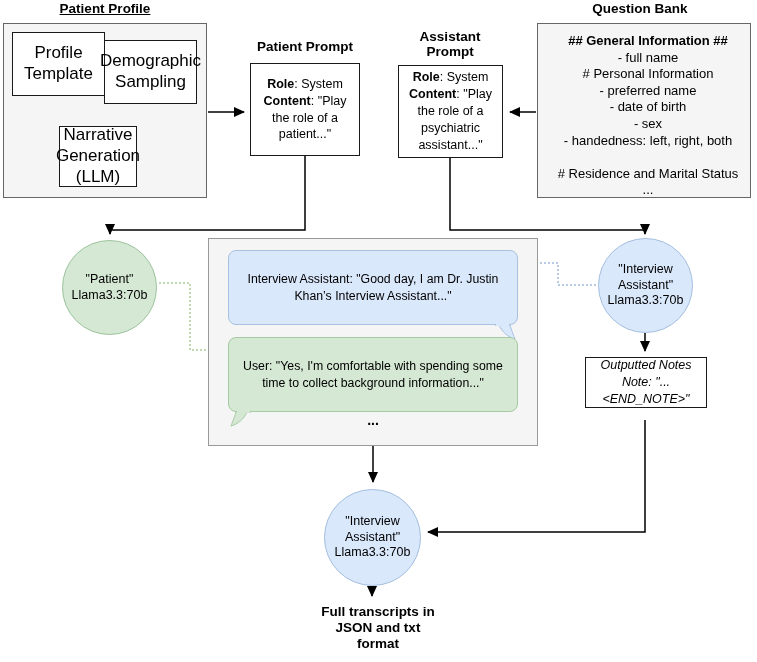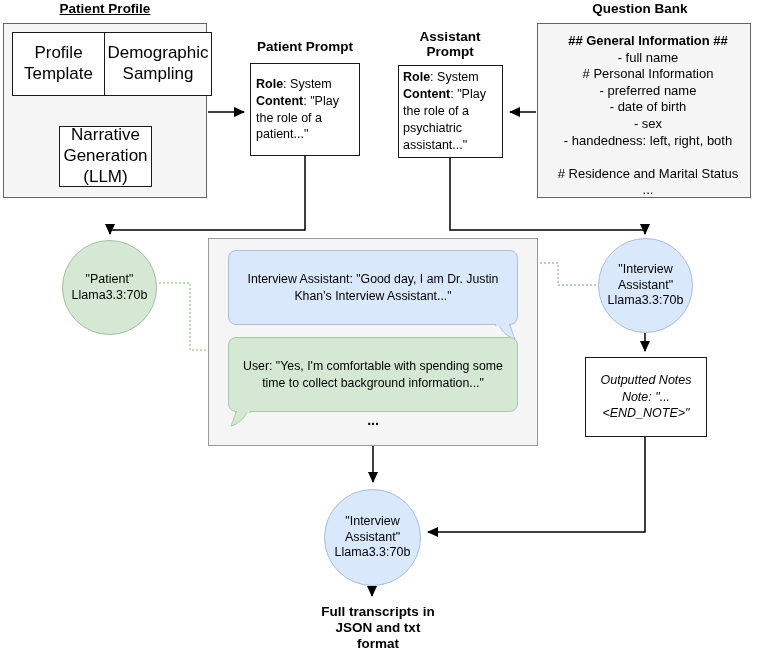--- a/index.html
+++ b/index.html
@@ -13,21 +13,21 @@
   .txt{font-size:17px;line-height:1.22;}
   .title{font-weight:bold;font-size:13.5px;text-align:center;line-height:1.1;}
   .circle{border-radius:50%;display:flex;align-items:center;justify-content:center;text-align:center;font-size:12.5px;line-height:1.25;}
   .circle-green{background:#d5e8d4;border:1px solid #9cc39c;}
   .circle-blue{background:#dae8fc;border:1px solid #a3bede;}
   .bubble{border-radius:8px;display:flex;align-items:center;justify-content:center;text-align:center;font-size:12.3px;line-height:1.35;padding:4px 14px;}
   .bubble-blue{background:#dae8fc;border:1px solid #a9c0e0;}
   .bubble-green{background:#d5e8d4;border:1px solid #a6cba4;}
   .qb-line{font-size:13px;line-height:16.6px;min-height:16.6px;white-space:nowrap;text-align:center;}
   .qb-bold{font-weight:bold;}
-  .prompt-inner{font-size:12.5px;line-height:1.35;text-align:left;}
+  .prompt-inner{font-size:12.5px;line-height:1.35;text-align:center;}
   .b{font-weight:bold;}
   .italic{font-style:italic;}
   svg.layer{position:absolute;left:0;top:0;pointer-events:none;}
 </style>
 </head>
 <body>
 
 <div id="canvas">
 
   <svg class="layer" width="757" height="662" viewBox="0 0 757 662">
@@ -65,24 +65,24 @@
     <path d="M159,283 L190,283 L190,350 L222,350" fill="none" stroke="#82b366" stroke-width="1" stroke-dasharray="2,2" marker-end="url(#ag)"></path>
 
     <path d="M596,285 L558,285 L558,263 L524,263" fill="none" stroke="#7694c6" stroke-width="1" stroke-dasharray="2,2" marker-end="url(#abl)"></path>
   </svg>
 
   <div class="abs title" style="left:20px;top:2px;width:170px;text-decoration:underline;">Patient Profile</div>
   <div class="abs group" style="left:3px;top:23px;width:204px;height:175px;"></div>
   <div class="abs whitebox txt" style="left:12px;top:32px;width:93px;height:64px;padding:2px 6px;">
     <span>Profile Template</span>
   </div>
-  <div class="abs whitebox txt" style="left:104px;top:32px;width:108px;height:64px;padding:2px 6px;">
+  <div class="abs whitebox txt" style="left:104px;top:40px;width:93px;height:64px;padding:2px 6px;">
     <span>Demographic Sampling</span>
   </div>
-  <div class="abs whitebox txt" style="left:59px;top:126px;width:93px;height:61px;padding:2px 8px;">
+  <div class="abs whitebox txt" style="left:59px;top:126px;width:78px;height:61px;padding:2px 8px;">
     <span>Narrative Generation (LLM)</span>
   </div>
 
   <div class="abs title" style="left:245px;top:40px;width:120px;">Patient Prompt</div>
   <div class="abs whitebox" style="left:250px;top:63px;width:110px;height:93px;padding:4px 5px;">
     <div class="prompt-inner">
       <span class="b">Role</span><span>: System</span><br>
       <span class="b">Content</span><span>: "Play the role of a patient..."</span>
     </div>
   </div>
@@ -136,21 +136,21 @@
 
   <div class="abs" style="left:340px;top:412px;width:66px;text-align:center;font-weight:bold;font-size:14px;">...</div>
 
   <div class="abs circle circle-blue" style="left:598px;top:238px;width:95px;height:95px;">
     <div style="width:80px;">
       <div>"Interview Assistant"</div>
       <div>Llama3.3:70b</div>
     </div>
   </div>
 
-  <div class="abs whitebox" style="left:585px;top:357px;width:122px;height:80px;">
+  <div class="abs whitebox" style="left:585px;top:357px;width:122px;height:51px;">
     <div class="italic" style="font-size:12.5px;line-height:1.35;">
       <div>Outputted Notes</div>
       <div>Note: "...</div>
       <div>&lt;END_NOTE&gt;"</div>
     </div>
   </div>
 
   <div class="abs circle circle-blue" style="left:324px;top:489px;width:97px;height:97px;">
     <div style="width:82px;">
       <div>"Interview Assistant"</div>

